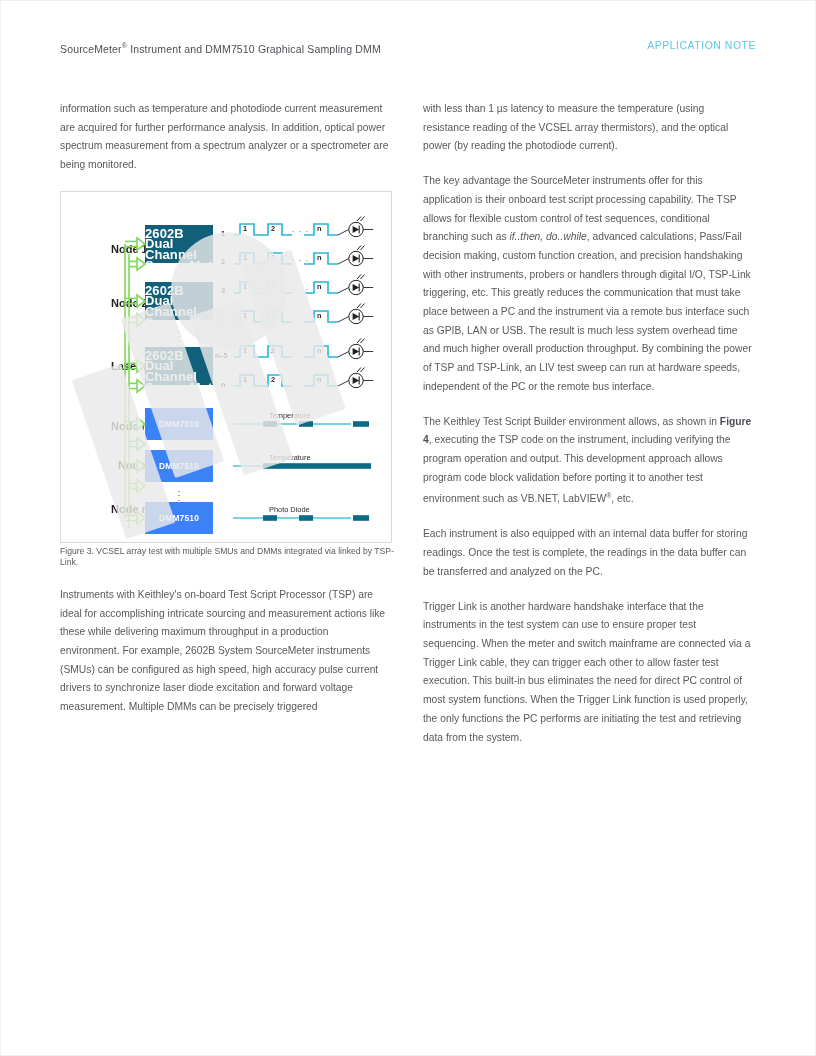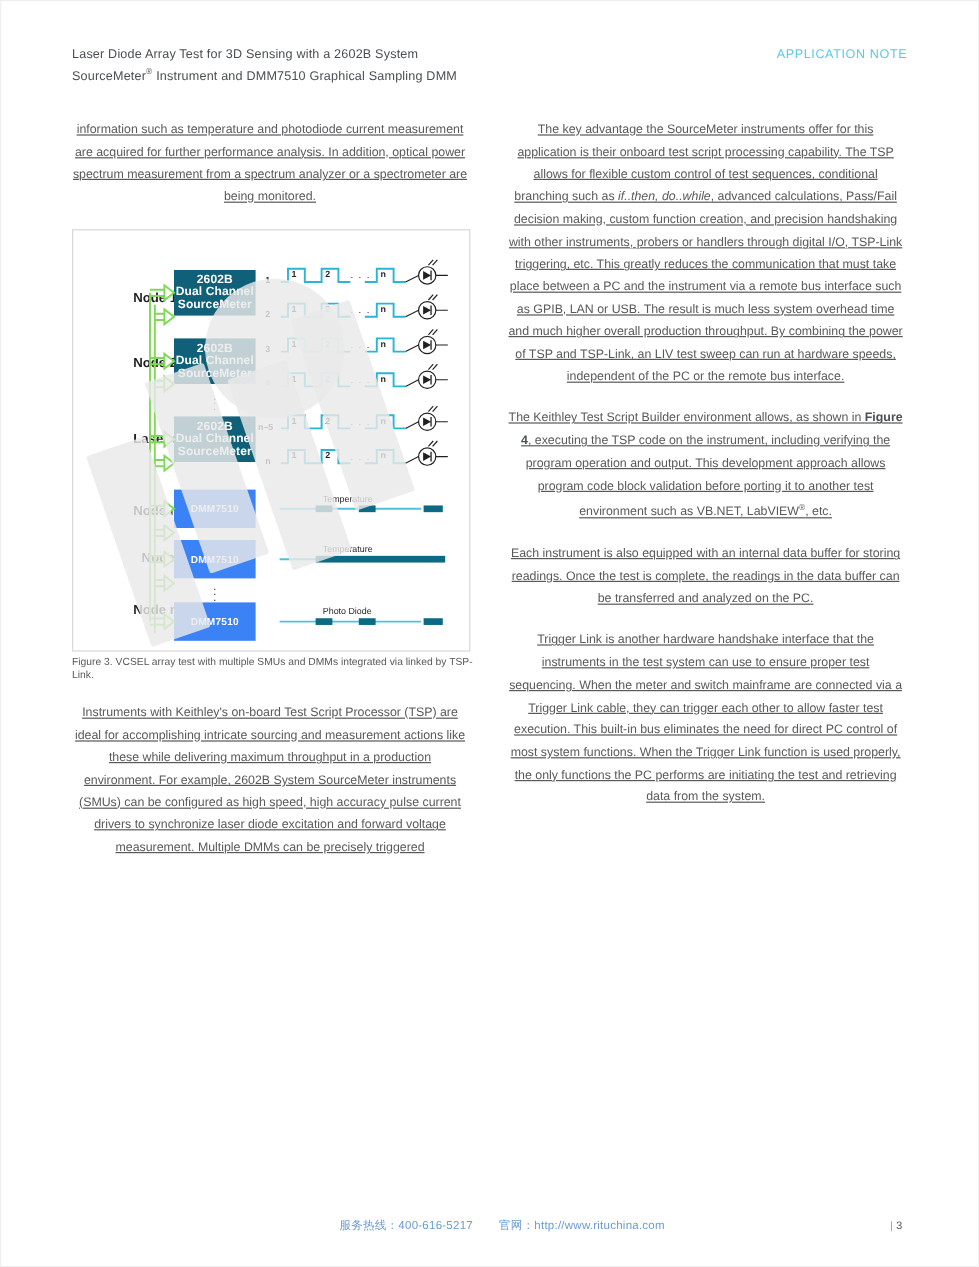--- a/index.html
+++ b/index.html
@@ -68,22 +68,21 @@
     width: 330px;
   }
   .col-left  { left: 0; }
   .col-right { left: 363px; }
 
   .para {
     font-size: 10.3px;
     line-height: 18.7px;
     color: #58595b;
     margin: 0 0 16px 0;
-    text-align: center;
-    text-decoration: underline;
+    text-align: left;
   }
   .para i { font-style: italic; }
   .para b { font-weight: bold; color: #4b4f54; }
   .para sup { font-size: 7px; vertical-align: super; }
 
   h2.section-head {
     font-size: 14px;
     font-weight: normal;
     color: #58595b;
     margin: 6px 0 9px 0;
@@ -123,24 +122,24 @@
     white-space: nowrap;
     text-align: left;
     padding-left: 36px;
   }
 
   
   .smu-box {
     position: absolute;
     background: #10607a;
     color: #ffffff;
-    font-size: 10px;
+    font-size: 13px;
     font-weight: bold;
     line-height: 10.6px;
-    text-align: center;
+    text-align: left;
     padding-top: 4px;
     box-sizing: border-box;
     letter-spacing: 0.1px;
   }
   .dmm-box {
     position: absolute;
     background: #3b82f6;
     color: #ffffff;
     font-size: 8.4px;
     font-weight: bold;
@@ -223,21 +222,20 @@
   #page-num .bar { color: #9a9a9a; margin-right: 3px; }
 </style>
 </head>
 <body>
 
 <div id="page">
   <div id="page-frame"></div>
 
   <div id="header">
     <div id="doc-title">
-      <span class="t-line">Laser Diode Array Test for 3D Sensing with a 2602B System</span>
       <span class="t-line"><span>SourceMeter</span><sup>®</sup><span> Instrument and DMM7510 Graphical Sampling DMM</span></span>
     </div>
     <div id="app-note">APPLICATION NOTE</div>
   </div>
 
   <div id="columns">
 
     <div class="col col-left">
       <p class="para">information such as temperature and photodiode current measurement are acquired for further performance analysis. In addition, optical power spectrum measurement from a spectrum analyzer or a spectrometer are being monitored.</p>
 
@@ -475,34 +473,25 @@
           </svg>
         </div>
       </div>
 
       <p class="fig-caption">Figure 3. VCSEL array test with multiple SMUs and DMMs integrated via linked by TSP-Link.</p>
 
       <p class="para">Instruments with Keithley's on-board Test Script Processor (TSP) are ideal for accomplishing intricate sourcing and measurement actions like these while delivering maximum throughput in a production environment. For example, 2602B System SourceMeter instruments (SMUs) can be configured as high speed, high accuracy pulse current drivers to synchronize laser diode excitation and forward voltage measurement. Multiple DMMs can be precisely triggered</p>
     </div>
 
     <div class="col col-right">
+      <p class="para">with less than 1 µs latency to measure the temperature (using resistance reading of the VCSEL array thermistors), and the optical power (by reading the photodiode current).</p>
 
       <p class="para"><span>The key advantage the SourceMeter instruments offer for this application is their onboard test script processing capability. The TSP allows for flexible custom control of test sequences, conditional branching such as </span><i>if..then, do..while</i><span>, advanced calculations, Pass/Fail decision making, custom function creation, and precision handshaking with other instruments, probers or handlers through digital I/O, TSP-Link triggering, etc. This greatly reduces the communication that must take place between a PC and the instrument via a remote bus interface such as GPIB, LAN or USB. The result is much less system overhead time and much higher overall production throughput. By combining the power of TSP and TSP-Link, an LIV test sweep can run at hardware speeds, independent of the PC or the remote bus interface.</span></p>
 
       <p class="para"><span>The Keithley Test Script Builder environment allows, as shown in </span><b>Figure 4</b><span>, executing the TSP code on the instrument, including verifying the program operation and output. This development approach allows program code block validation before porting it to another test environment such as VB.NET, LabVIEW</span><sup>®</sup><span>, etc.</span></p>
 
       <p class="para">Each instrument is also equipped with an internal data buffer for storing readings. Once the test is complete, the readings in the data buffer can be transferred and analyzed on the PC.</p>
 
       <p class="para">Trigger Link is another hardware handshake interface that the instruments in the test system can use to ensure proper test sequencing. When the meter and switch mainframe are connected via a Trigger Link cable, they can trigger each other to allow faster test execution. This built-in bus eliminates the need for direct PC control of most system functions. When the Trigger Link function is used properly, the only functions the PC performs are initiating the test and retrieving data from the system.</p>
     </div>
   </div>
 
-  <div id="footer">
-    <div id="footer-contact">
-      <span>服务热线：400-616-5217</span>
-      <span class="gap"></span>
-      <span>官网：http://www.rituchina.com</span>
-    </div>
-    <div id="page-num">
-      <span class="bar">|</span><span>3</span>
-    </div>
-  </div>
 </div>
 
 </body></html>

